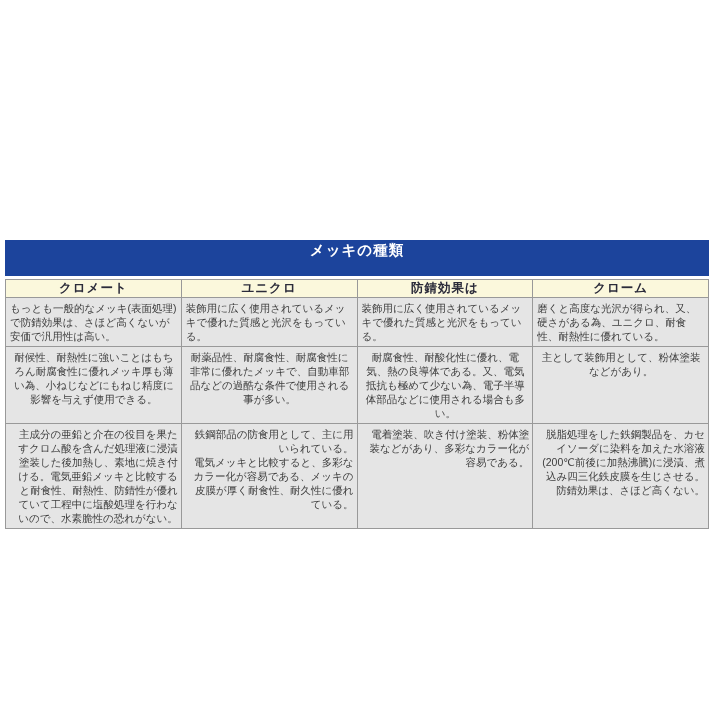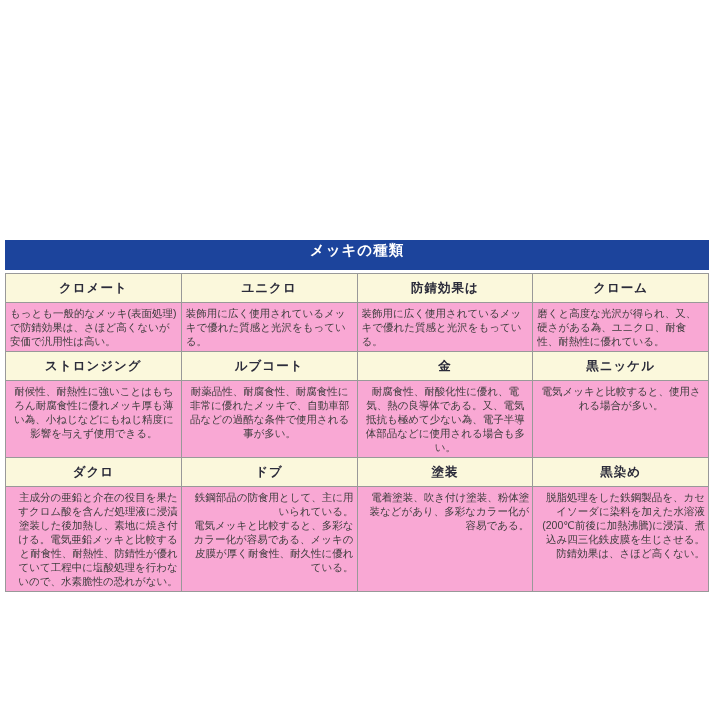--- a/index.html
+++ b/index.html
@@ -21,21 +21,21 @@
   }
   .sheet{
     position:absolute;
     left:5px;
     top:240px;
     width:704px;
   }
   .title-bar{
     background:var(--title-bg);
     color:var(--title-fg);
-    height:30px;
+    height:36px;
     line-height:20px;
     text-align:center;
     font-size:14.5px;
     font-weight:bold;
     letter-spacing:1px;
     margin-bottom:3px;
   }
   table.plating-table{
     width:704px;
     table-layout:fixed;
@@ -43,27 +43,27 @@
   }
   table.plating-table th,
   table.plating-table td{
     border:1px solid var(--border);
   }
   table.plating-table th{
     background:var(--header-bg);
     color:var(--header-fg);
     font-size:12.5px;
     font-weight:bold;
-    height:29px;
+    height:18px;
     text-align:center;
     vertical-align:middle;
     letter-spacing:1px;
   }
   table.plating-table td{
-    background:#f9a8d4;
+    background:#e5e5e5;
     color:var(--body-fg);
     font-size:10.5px;
     line-height:14px;
     padding:3px 3px 3px 4px;
     vertical-align:top;
     text-align:left;
     white-space:pre-line;
   }
   tr.body-row-1 td{height:34px;}
   tr.body-row-2 td{height:44px;text-align:center;}
@@ -85,39 +85,27 @@
       <th>防錆効果は</th>
       <th>クローム</th>
     </tr>
     <tr class="body-row-1">
       <td class="desc">もっとも一般的なメッキ(表面処理)で防錆効果は、さほど高くないが安価で汎用性は高い。</td>
       <td class="desc">装飾用に広く使用されているメッキで優れた質感と光沢をもっている。</td>
       <td class="desc">装飾用に広く使用されているメッキで優れた質感と光沢をもっている。</td>
       <td class="desc">磨くと高度な光沢が得られ、又、硬さがある為、ユニクロ、耐食性、耐熱性に優れている。</td>
     </tr>
 
-    <tr class="hdr-row">
-      <th>ストロンジング</th>
-      <th>ルブコート</th>
-      <th>金</th>
-      <th>黒ニッケル</th>
-    </tr>
     <tr class="body-row-2">
       <td class="desc">耐候性、耐熱性に強いことはもちろん耐腐食性に優れメッキ厚も薄い為、小ねじなどにもねじ精度に影響を与えず使用できる。</td>
       <td class="desc">耐薬品性、耐腐食性、耐腐食性に非常に優れたメッキで、自動車部品などの過酷な条件で使用される事が多い。</td>
       <td class="desc">耐腐食性、耐酸化性に優れ、電気、熱の良導体である。又、電気抵抗も極めて少ない為、電子半導体部品などに使用される場合も多い。</td>
-      <td class="desc">電気メッキと比較すると、使用される場合が多い。</td>
+      <td class="desc">主として装飾用として、粉体塗装などがあり。</td>
     </tr>
 
-    <tr class="hdr-row">
-      <th>ダクロ</th>
-      <th>ドブ</th>
-      <th>塗装</th>
-      <th>黒染め</th>
-    </tr>
     <tr class="body-row-3">
       <td class="desc">主成分の亜鉛と介在の役目を果たすクロム酸を含んだ処理液に浸漬塗装した後加熱し、素地に焼き付ける。電気亜鉛メッキと比較すると耐食性、耐熱性、防錆性が優れていて工程中に塩酸処理を行わないので、水素脆性の恐れがない。</td>
       <td class="desc">鉄鋼部品の防食用として、主に用いられている。
 電気メッキと比較すると、多彩なカラー化が容易である、メッキの皮膜が厚く耐食性、耐久性に優れている。</td>
       <td class="desc">電着塗装、吹き付け塗装、粉体塗装などがあり、多彩なカラー化が容易である。</td>
       <td class="desc">脱脂処理をした鉄鋼製品を、カセイソーダに染料を加えた水溶液(200℃前後に加熱沸騰)に浸漬、煮込み四三化鉄皮膜を生じさせる。防錆効果は、さほど高くない。</td>
     </tr>
   </tbody>
     </table>
 

